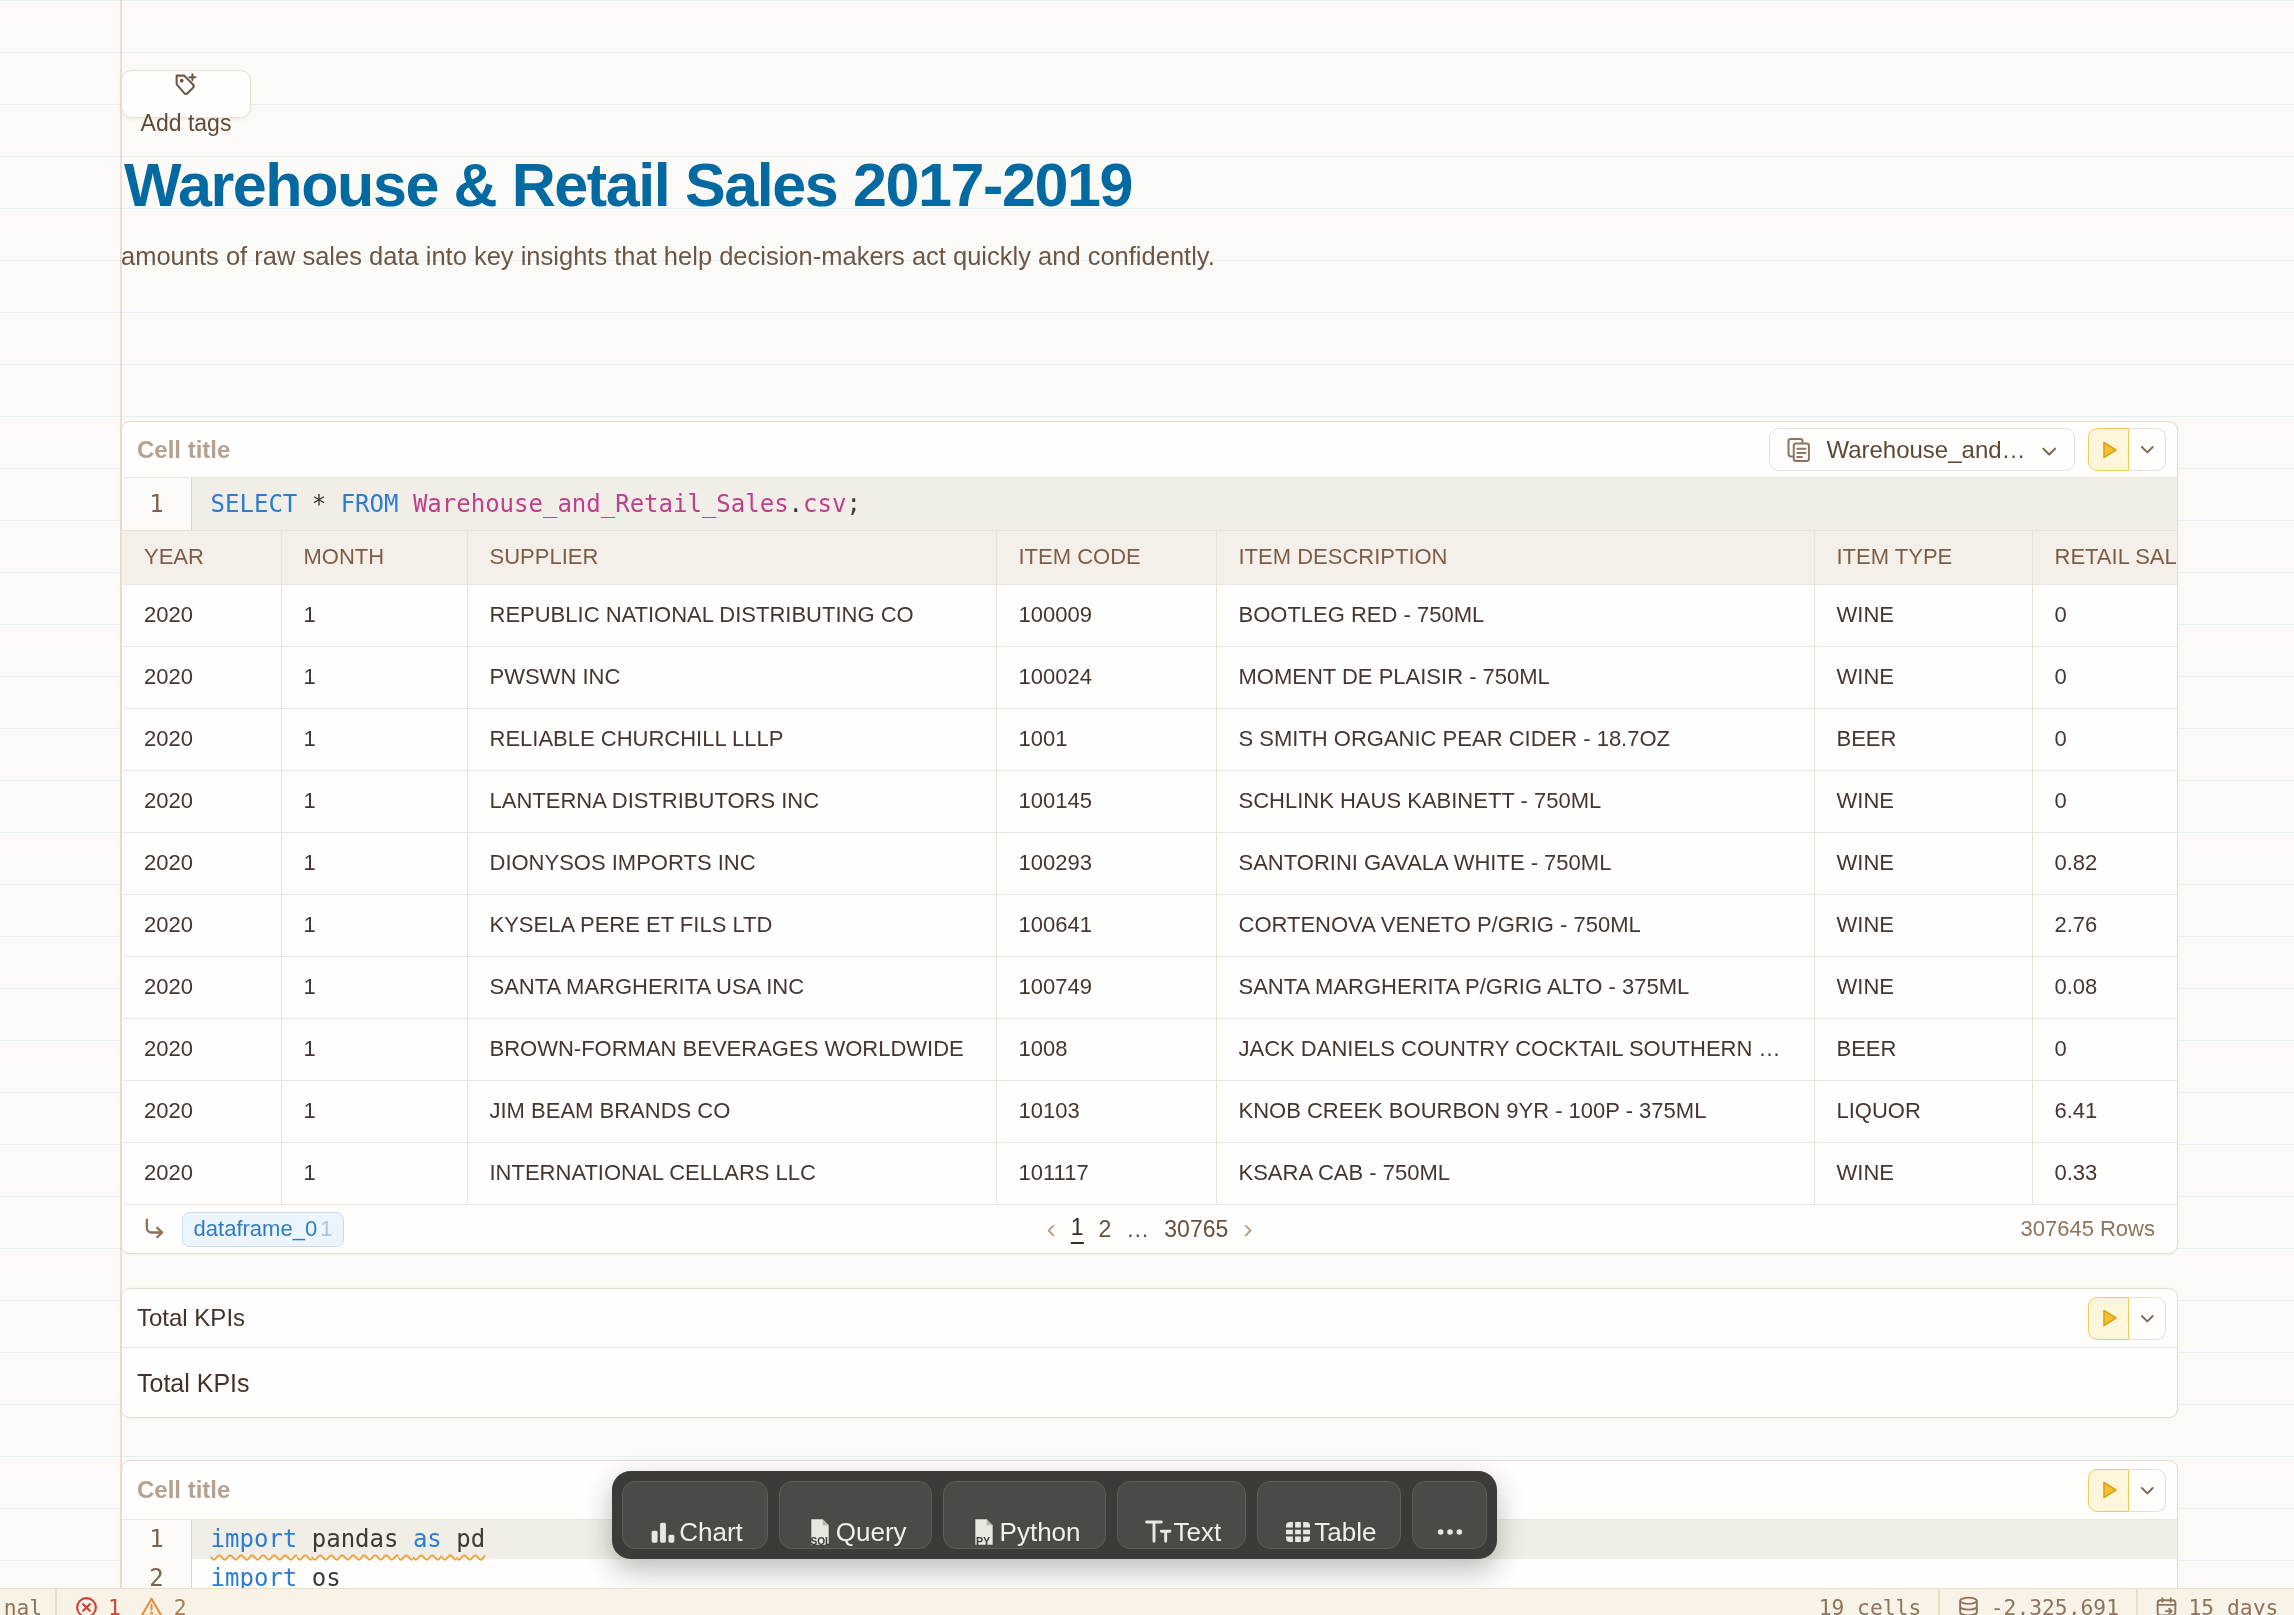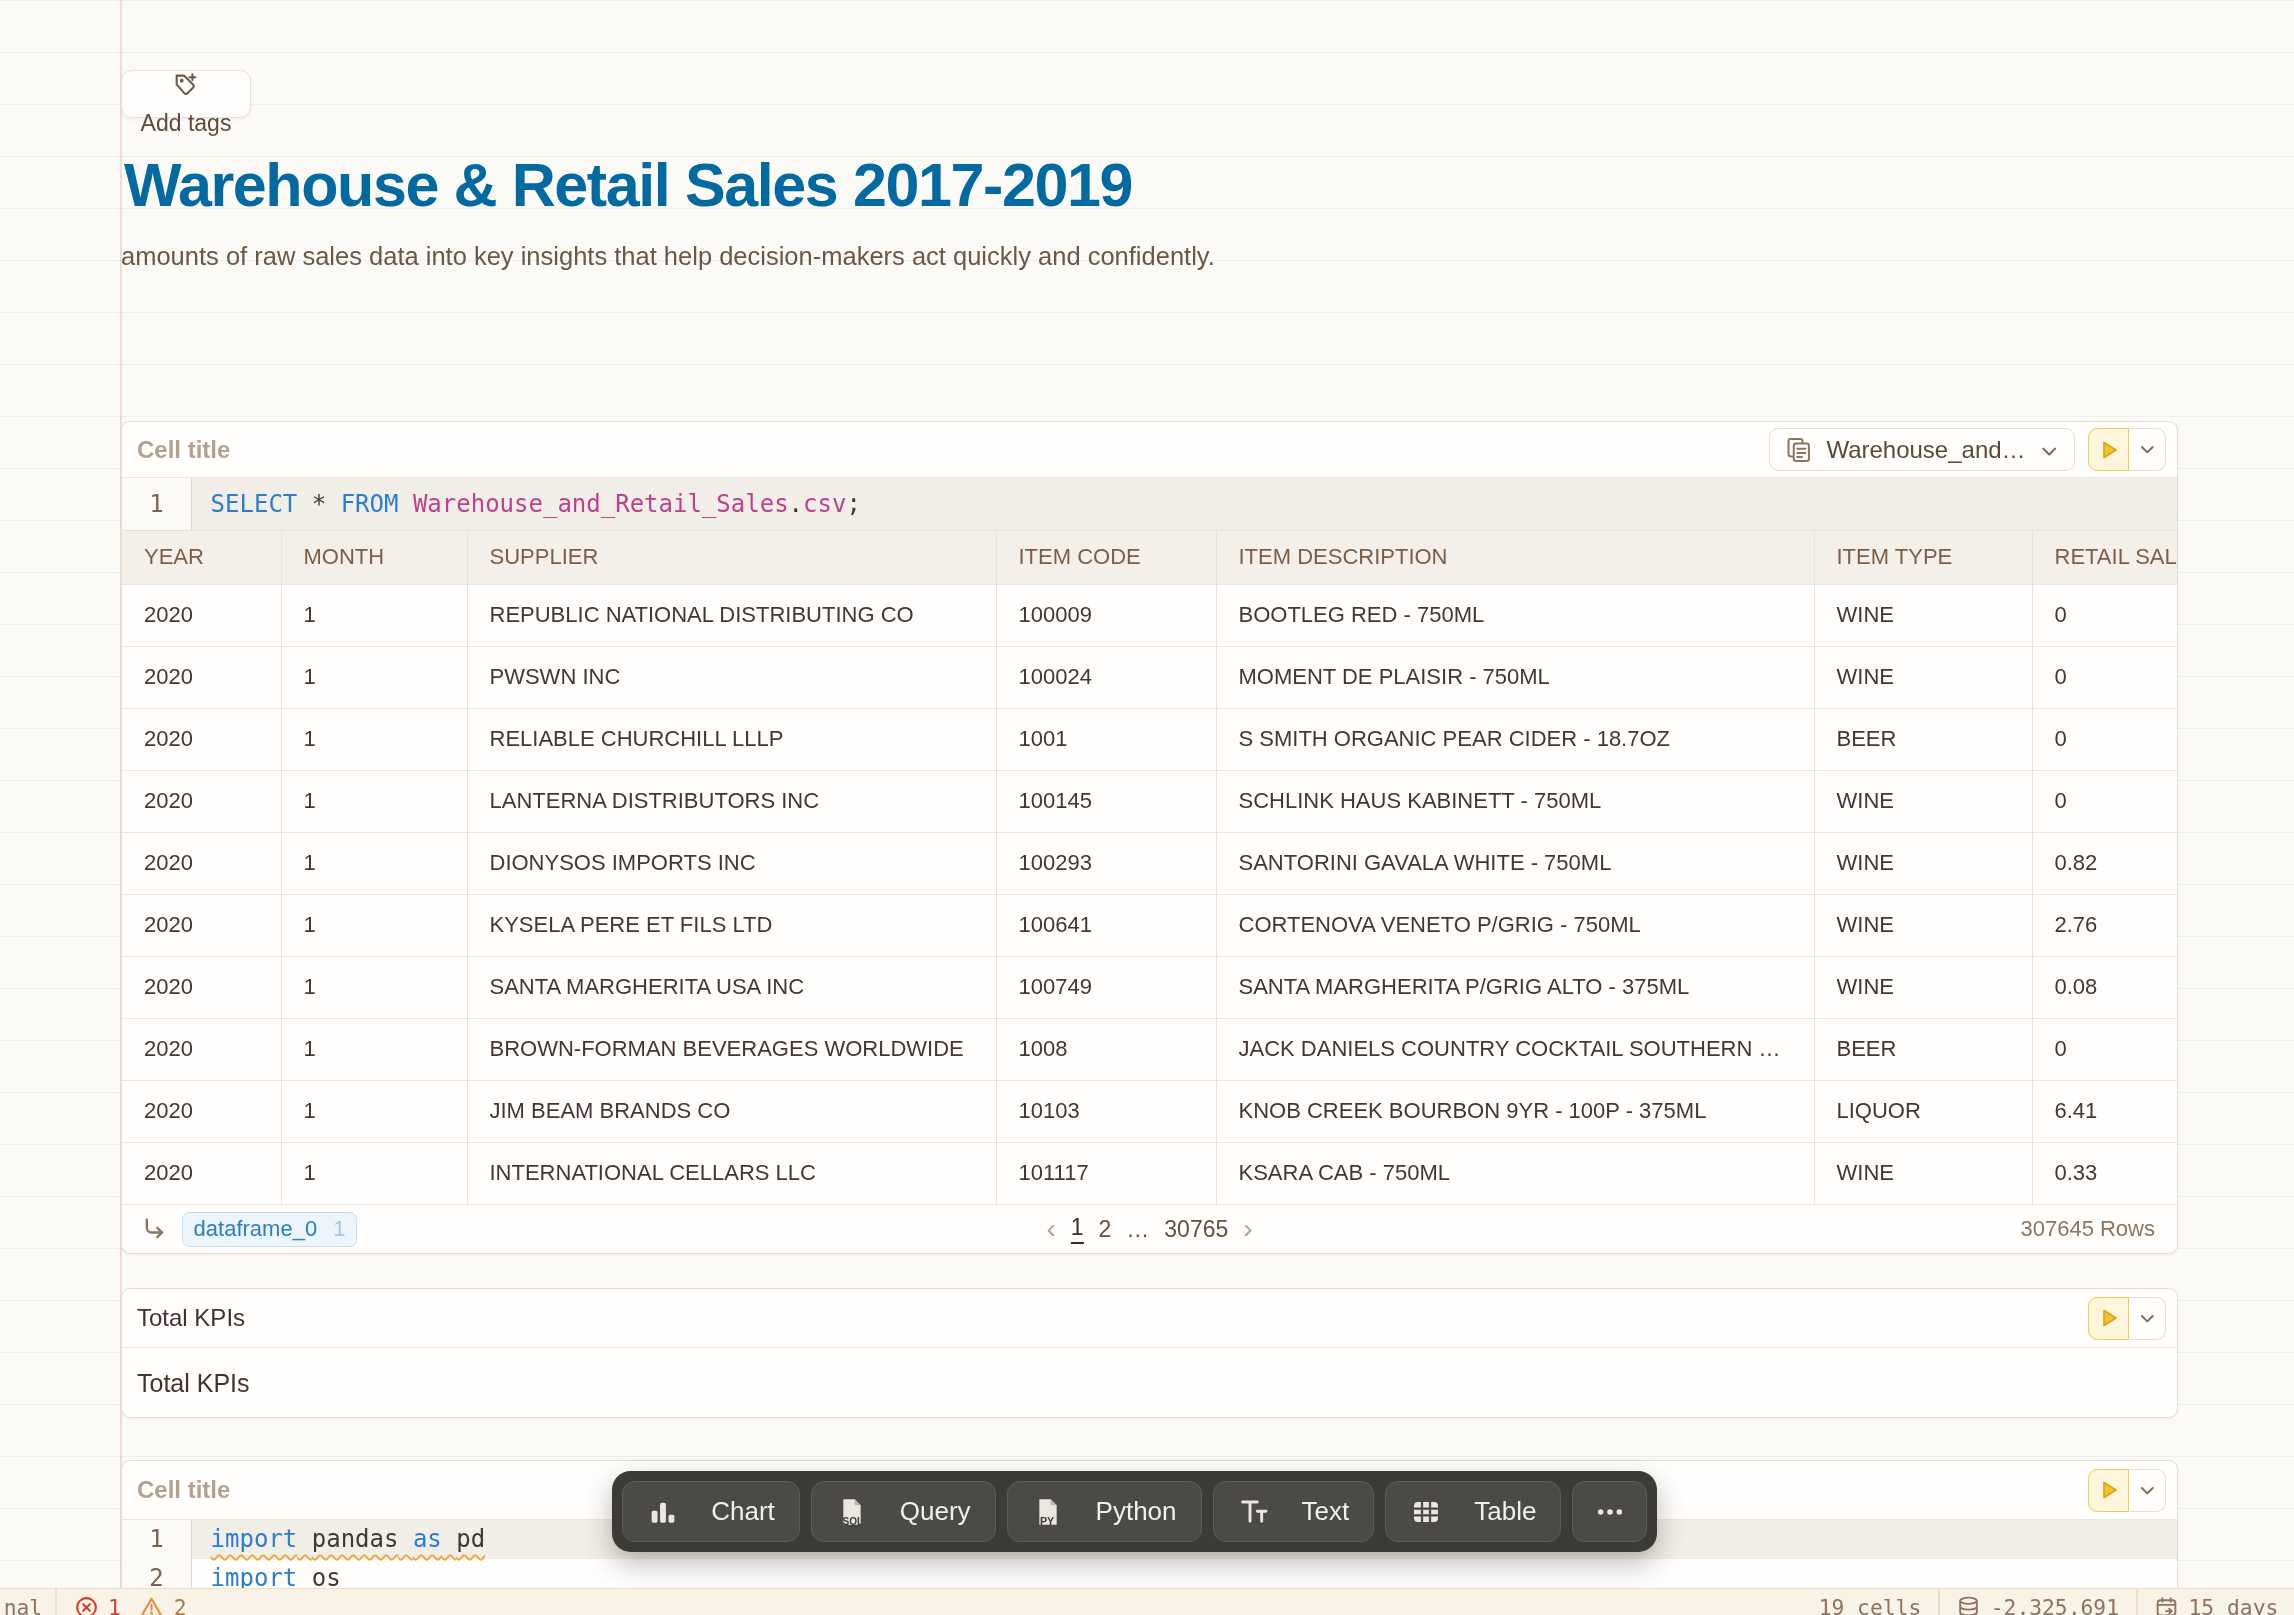--- a/index.html
+++ b/index.html
@@ -91,21 +91,21 @@
   }
   .results td { height:62px; color:#443630; font-size:22px; border-top:0.9px solid #ece8df; }
   .results th + th, .results td + td { border-left:0.9px solid #e9e4da; }
 
   .table-footer {
     height:49px; display:flex; align-items:center; padding:0 22px 0 18.6px;
     border-top:0.9px solid #ece8df; position:relative;
   }
   .table-footer .return-icon { width:28px; height:28px; color:#8a7460; }
   .df-badge {
-    margin-left:13px; display:flex; align-items:center; gap:16px; height:35px; padding:0 11px;
+    margin-left:13px; display:flex; align-items:center; gap:3px; height:35px; padding:0 11px;
     background:#ecf4fc; border:0.9px solid #c5ddf1; border-radius:7.4px; cursor:pointer;
     font-size:22px; color:#2e7dc1;
   }
   .df-badge .df-count { color:#a3c6e4; }
   .pagination {
     position:absolute; left:50%; transform:translateX(-50%);
     display:flex; align-items:center; gap:15px; font-size:23px; color:#63503f;
   }
   .pagination .pg-chev { color:#b3a08e; font-size:28px; cursor:pointer; }
   .pagination .pg { cursor:pointer; }
@@ -123,21 +123,21 @@
   .cell-py .cell-header { height:59px; }
   .cell-py .code-row { height:39px; line-height:39px; }
 
   
   .toolbar {
     position:absolute; left:612px; top:1471px; z-index:5;
     display:flex; gap:11px; padding:10.2px;
     background:#3c3b38; border-radius:18.6px; box-shadow:0 11px 28px rgba(40,30,20,.3);
   }
   .tb-btn {
-    display:flex; align-items:center; gap:32px; height:61px; padding:0 24px;
+    display:flex; align-items:flex-end; gap:0; height:68px; padding:0 24px;
     background:#4b4a46; border:1.9px solid #5e5d57; border-radius:13px; cursor:pointer;
     color:#f1efe9; font-size:26px; font-family:"Liberation Sans", sans-serif;
   }
   .tb-btn .icon { width:32px; height:32px; color:#e9e7e0; display:flex; }
   .tb-btn.no-label { padding:0 20.4px; }
 
   
   .statusbar {
     position:absolute; left:0; top:1588px; width:2295px; height:37px; z-index:6;
     background:#f9f2e6; border-top:1.9px solid #e9dfcb;

